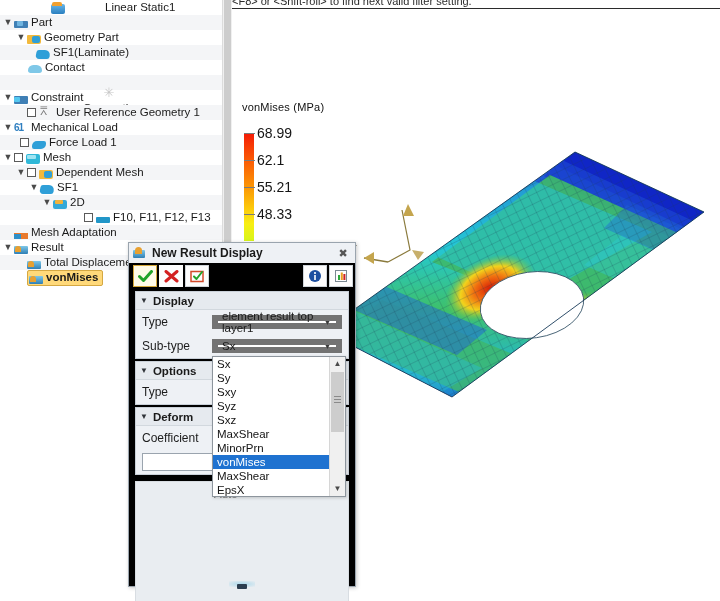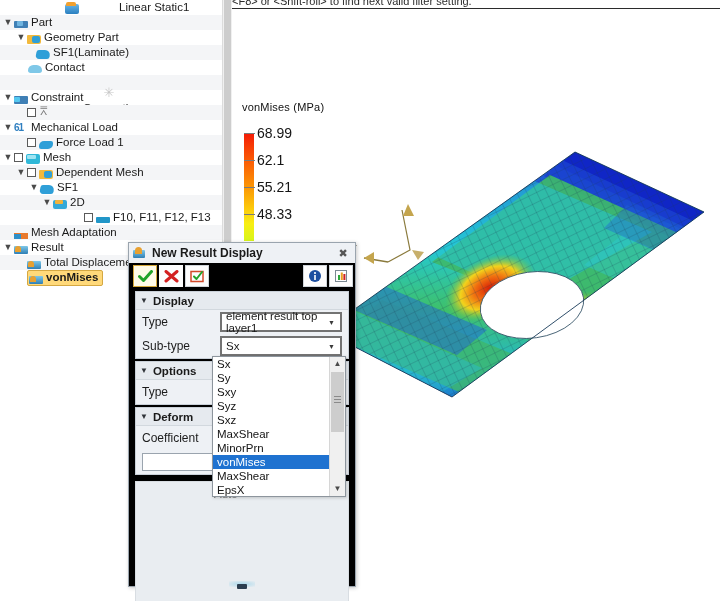--- a/index.html
+++ b/index.html
@@ -131,23 +131,23 @@
   .tbtn.active{border:1px solid #d6a93a;background:#fffbe8;}
   .tbtn.plain{border:1px solid #cfd5da;}
   #tb-right{position:absolute;right:2px;top:2px;display:flex;gap:2px;}
 
   .panel{margin:2px 6px 0 6px;border:1px solid #c9d0d8;background:#eef1f5;}
   .sect-head{height:17px;background:#e6eaef;border-bottom:1px solid #d2d8de;
       display:flex;align-items:center;padding-left:4px;font-weight:bold;font-size:11.5px;}
   .tri{font-size:8px;margin-right:5px;color:#30343a;}
   .row{height:24px;display:flex;align-items:center;padding:0 6px;}
   .row .rlbl{width:70px;font-size:12px;color:#1c1c1c;}
-  .combo{flex:1;height:20px;background:#ffffff;border:2px solid #737373;
+  .combo{flex:1;height:14px;background:#ffffff;border:6px solid #737373;
       display:flex;align-items:center;padding:0 2px 0 4px;font-size:11.5px;
-      justify-content:space-between;box-sizing:border-box;margin-left:8px;}
+      justify-content:space-between;box-sizing:border-box;}
   .combo .caret{font-size:7px;color:#3a3a3a;padding-right:3px;}
   .textbox{flex:1;height:18px;background:#ffffff;border:1px solid #9aa4ae;box-sizing:border-box;}
 
   
   #dropdown{
     position:absolute;left:83px;top:113px;width:134px;height:141px;
     background:#ffffff;border:1px solid #8d959d;z-index:40;box-sizing:border-box;
     box-shadow:1px 1px 3px rgba(0,0,0,.18);
   }
   #dd-list{position:absolute;left:0;top:0;width:118px;}
@@ -166,21 +166,21 @@
   #dlg-big-blank{margin:6px 6px 0 6px;height:125px;background:#e9edf1;border:1px solid #d8dde2;}
   #dlg-foot-dot{position:absolute;left:108px;bottom:-3px;width:10px;height:5px;
       background:#2c3e50;border-radius:1px;}
   #dlg-foot-glow{position:absolute;left:100px;bottom:-1px;width:26px;height:6px;
       background:radial-gradient(ellipse at center,rgba(120,200,230,.55),rgba(255,255,255,0));}
 </style>
 </head>
 <body>
 
 <div id="tree-panel">
-    <div class="tree-row" style="padding-left: 16px; gap: 37px;">
+    <div class="tree-row" style="padding-left: 2px; gap: 37px;">
       <span class="tw"></span>
       <span class="ic i-analysis"></span>
       <span class="lbl">Linear Static1</span>
     </div>
     <div class="tree-row alt" style="padding-left: 2px;">
       <span class="tw">▼</span>
       <span class="ic i-part"></span>
       <span class="lbl">Part</span>
     </div>
     <div class="tree-row" style="padding-left: 15px;">
@@ -205,27 +205,28 @@
     </div>
     <div class="tree-row" style="padding-left: 2px;">
       <span class="tw">▼</span>
       <span class="ic i-constraint"></span>
       <span class="lbl">Constraint</span>
     </div>
     <div class="tree-row alt" style="padding-left: 15px;">
       <span class="tw"></span>
       <span class="chk"></span>
       <span class="ic i-urg"></span>
+      <span class="lbl">User Reference Geometry 1</span>
     </div>
     <div class="tree-row" style="padding-left: 2px;">
       <span class="tw">▼</span>
       <span class="ic i-mload"></span>
       <span class="lbl">Mechanical Load</span>
     </div>
-    <div class="tree-row alt" style="padding-left: 15px;">
+    <div class="tree-row alt" style="padding-left: 8px;">
       <span class="tw"></span>
       <span class="chk"></span>
       <span class="ic i-force"></span>
       <span class="lbl">Force Load 1</span>
     </div>
     <div class="tree-row" style="padding-left: 2px;">
       <span class="tw">▼</span>
       <span class="chk"></span>
       <span class="ic i-mesh"></span>
       <span class="lbl">Mesh</span>

